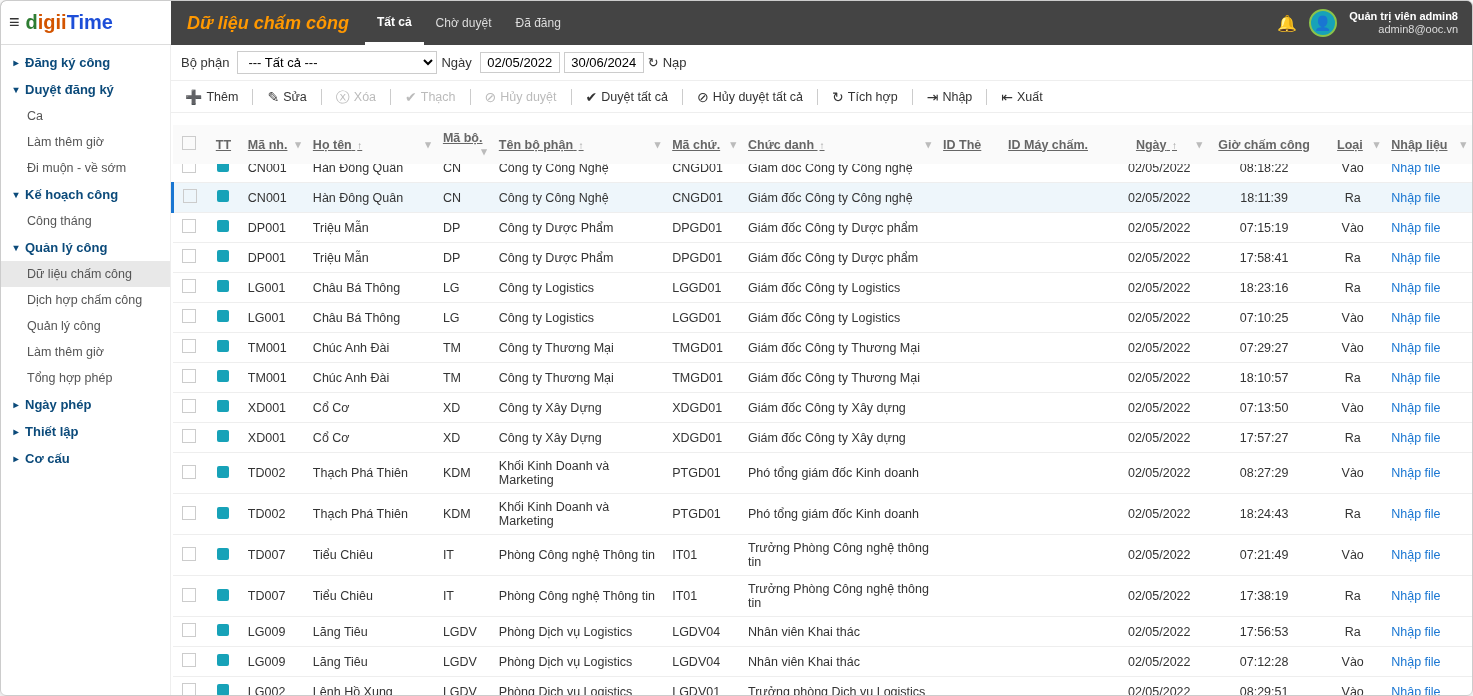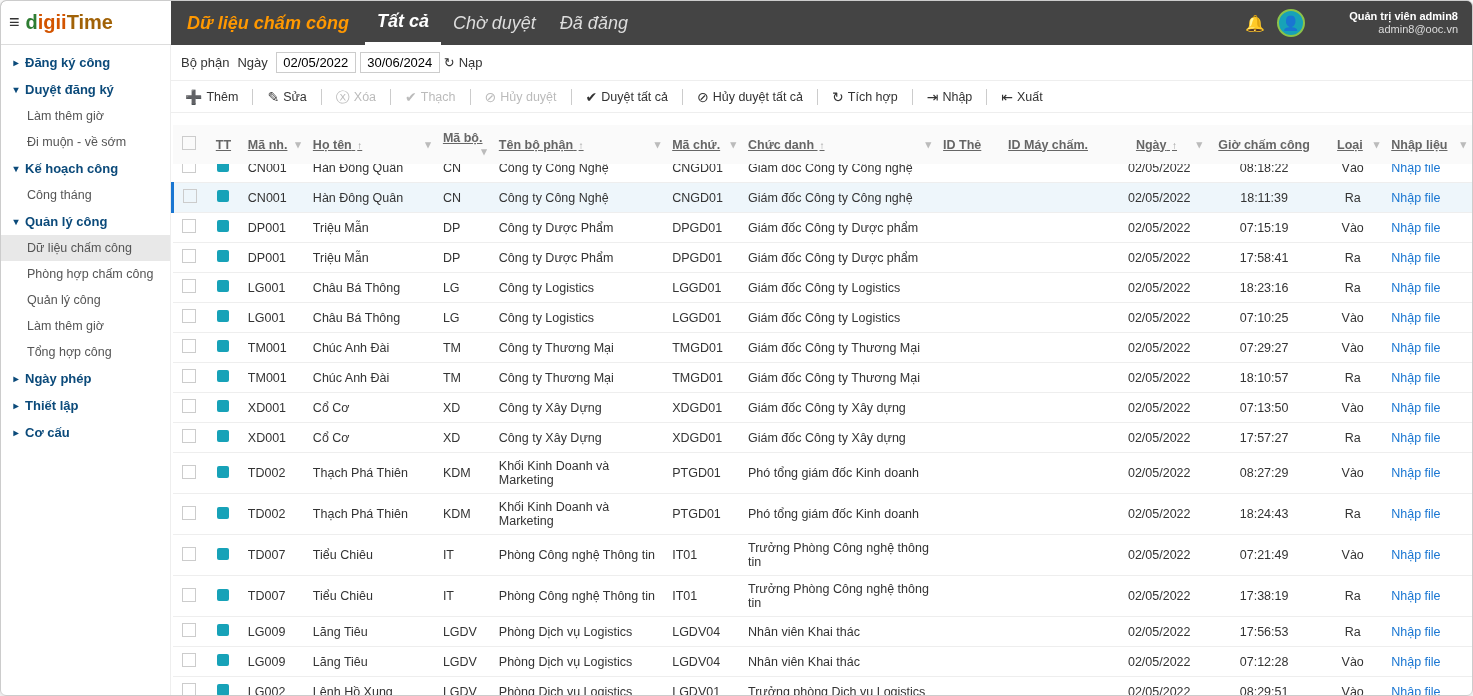--- a/index.html
+++ b/index.html
@@ -8,29 +8,29 @@
   
   
   .header { display:flex; align-items:center; height:44px; background:#444; color:#fff; }
   .header-left { width:170px; background:#fff; height:44px; display:flex; align-items:center; padding:0 8px; border-bottom:1px solid #ddd;}
   .burger { font-size:18px; color:#333; margin-right:6px; cursor:pointer; }
   .logo { font-weight:bold; font-size:20px; }
   .logo .d { color:#2e7d32; }
   .logo .i { color:#d35400; }
   .logo .g { color:#d35400; }
   .logo .ii { color:#d35400; }
-  .logo .time { color:#a16207;margin-top:36px; }
+  .logo .time { color:#1d4ed8;margin-top:36px; }
   .header-title { padding:0 16px; font-size:18px; font-weight:bold; color:#ff9800; font-style:italic; }
   .header-tabs { display:flex; align-items:center; gap:0; }
-  .header-tab { padding:0 12px; height:44px; display:flex; align-items:center; color:#ddd; cursor:pointer; font-size:18px;font-style:italic; }
+  .header-tab { padding:0 12px; height:44px; display:flex; align-items:center; color:#ddd; cursor:pointer; font-size:12px; }
   .header-tab.active { color:#fff; border-bottom:3px solid #fff; font-weight:bold; }
   .header-right { margin-left:auto; display:flex; align-items:center; padding-right:14px; gap:12px; }
   .bell { font-size:16px; color:#eee; }
   .avatar { width:28px; height:28px; border-radius:50%; background:#17a2b8 center/cover; display:flex; align-items:center; justify-content:center; color:#fff; border:2px solid #8bc34a; font-size:14px;}
-  .user-block { text-align:right; font-size:11px; line-height:1.2; color:#ddd;margin-left:32px; }
+  .user-block { text-align:right; font-size:11px; line-height:1.2; color:#ddd; }
   .user-block .name { font-weight:bold; color:#fff; }
   
   .body { display:flex; flex:1; overflow:hidden; }
   
   
   .sidebar { width:170px; border-right:1px solid #eee; overflow:auto; padding-top:4px; }
   .side-group-header { display:flex; align-items:center; padding:6px 10px; font-weight:bold; color:#0b4a7a; cursor:pointer; font-size:13px; }
   .side-group-header .caret { width:10px; text-align:center; margin-right:4px; font-size:10px;}
   .side-item { padding:6px 10px 6px 26px; color:#555; cursor:pointer; font-size:12.5px; }
   .side-item.active { background:#e8e8e8; }
@@ -103,38 +103,42 @@
         <div class="name">Quản trị viên admin8</div>
         <div>admin8@ooc.vn</div>
       </div>
     </div>
   </div>
 
   <div class="body">
     <div class="sidebar" id="sidebar">
         <div class="side-group-header"><span class="caret">▸</span>Đăng ký công</div>
         <div class="side-group-header"><span class="caret">▾</span>Duyệt đăng ký</div>
+        <div class="side-item">Ca</div>
         <div class="side-item">Làm thêm giờ</div>
         <div class="side-item">Đi muộn - về sớm</div>
         <div class="side-group-header"><span class="caret">▾</span>Kế hoạch công</div>
         <div class="side-item">Công tháng</div>
         <div class="side-group-header"><span class="caret">▾</span>Quản lý công</div>
         <div class="side-item active">Dữ liệu chấm công</div>
-        <div class="side-item">Phòng hợp chấm công</div>
+        <div class="side-item">Dịch hợp chấm công</div>
         <div class="side-item">Quản lý công</div>
         <div class="side-item">Làm thêm giờ</div>
-        <div class="side-item">Tổng hợp công</div>
+        <div class="side-item">Tổng hợp phép</div>
         <div class="side-group-header"><span class="caret">▸</span>Ngày phép</div>
         <div class="side-group-header"><span class="caret">▸</span>Thiết lập</div>
         <div class="side-group-header"><span class="caret">▸</span>Cơ cấu</div>
       </div>
 
     <div class="main">
       <div class="filter-bar">
         <label>Bộ phận</label>
+        <select>
+          <option>--- Tất cả ---</option>
+        </select>
         <label>Ngày</label>
         <input class="date" type="text" value="02/05/2022" style="">
         <input class="date" type="text" value="30/06/2024" style="">
         <span class="reload">
           <span class="reload-icon">↻</span>
           <span>Nạp</span>
         </span>
       </div>
 
       <div class="toolbar">

